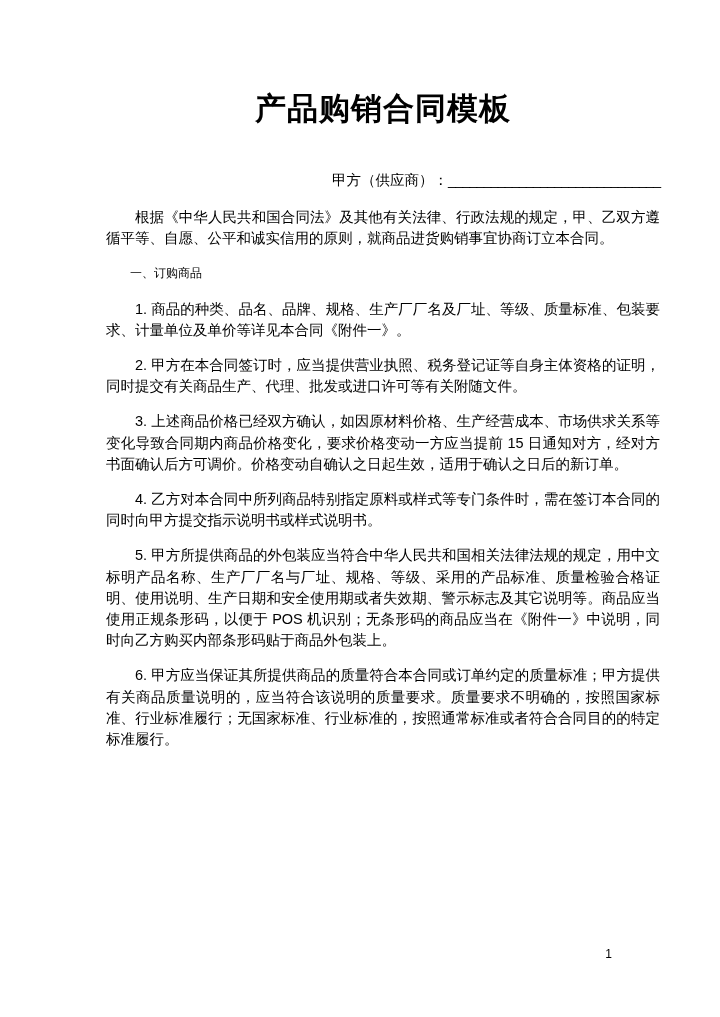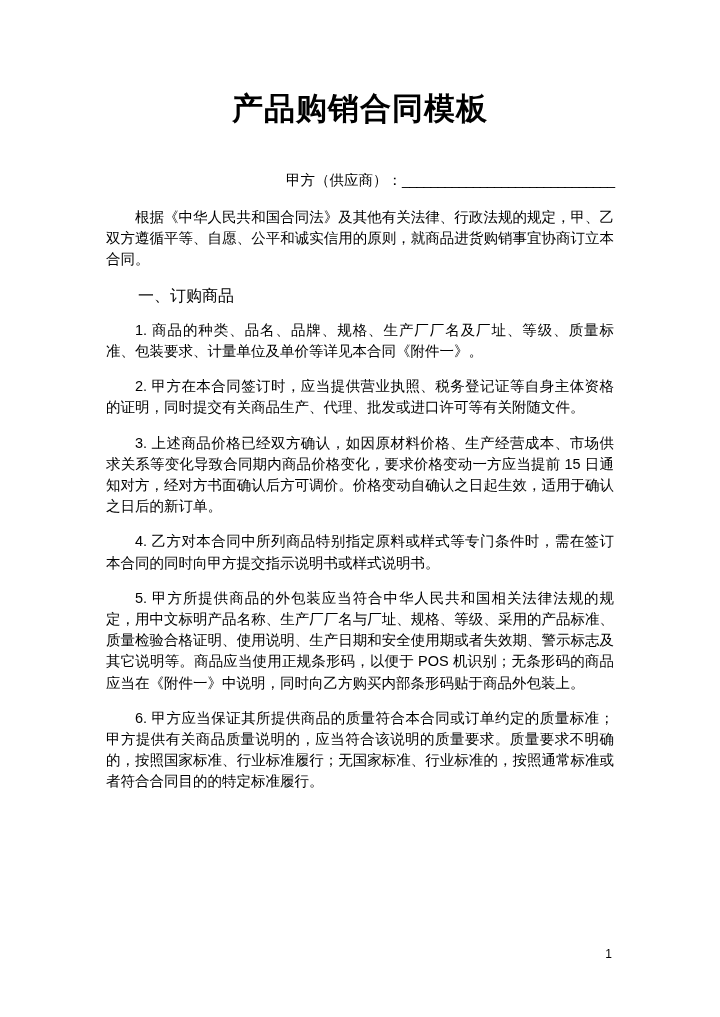--- a/index.html
+++ b/index.html
@@ -8,21 +8,21 @@
     background: #ffffff;
   }
   .page {
     position: relative;
     width: 720px;
     height: 1017px;
     background: #ffffff;
     color: #000000;
     font-family: "Liberation Sans", "DejaVu Sans", sans-serif;
     box-sizing: border-box;
-    padding: 90px 106px 0 106px;
+    padding: 90px 60px 0 106px;
     overflow: hidden;
   }
   .doc-title {
     font-size: 31px;
     font-weight: bold;
     text-align: center;
     margin: 0 0 42px 0;
     line-height: 38px;
     letter-spacing: 1px;
   }
@@ -38,21 +38,21 @@
     letter-spacing: -1px;
   }
   .para {
     font-size: 14.5px;
     line-height: 21.2px;
     text-indent: 2em;
     text-align: justify;
     margin: 0 0 14px 0;
   }
   .section-heading {
-    font-size: 16px;
+    font-size: 12px;
     line-height: 21.2px;
     text-indent: 2em;
     margin: 0 0 14px 0;
   }
   .page-number {
     position: absolute;
     right: 108px;
     bottom: 56px;
     font-size: 12px;
     line-height: 14px;

